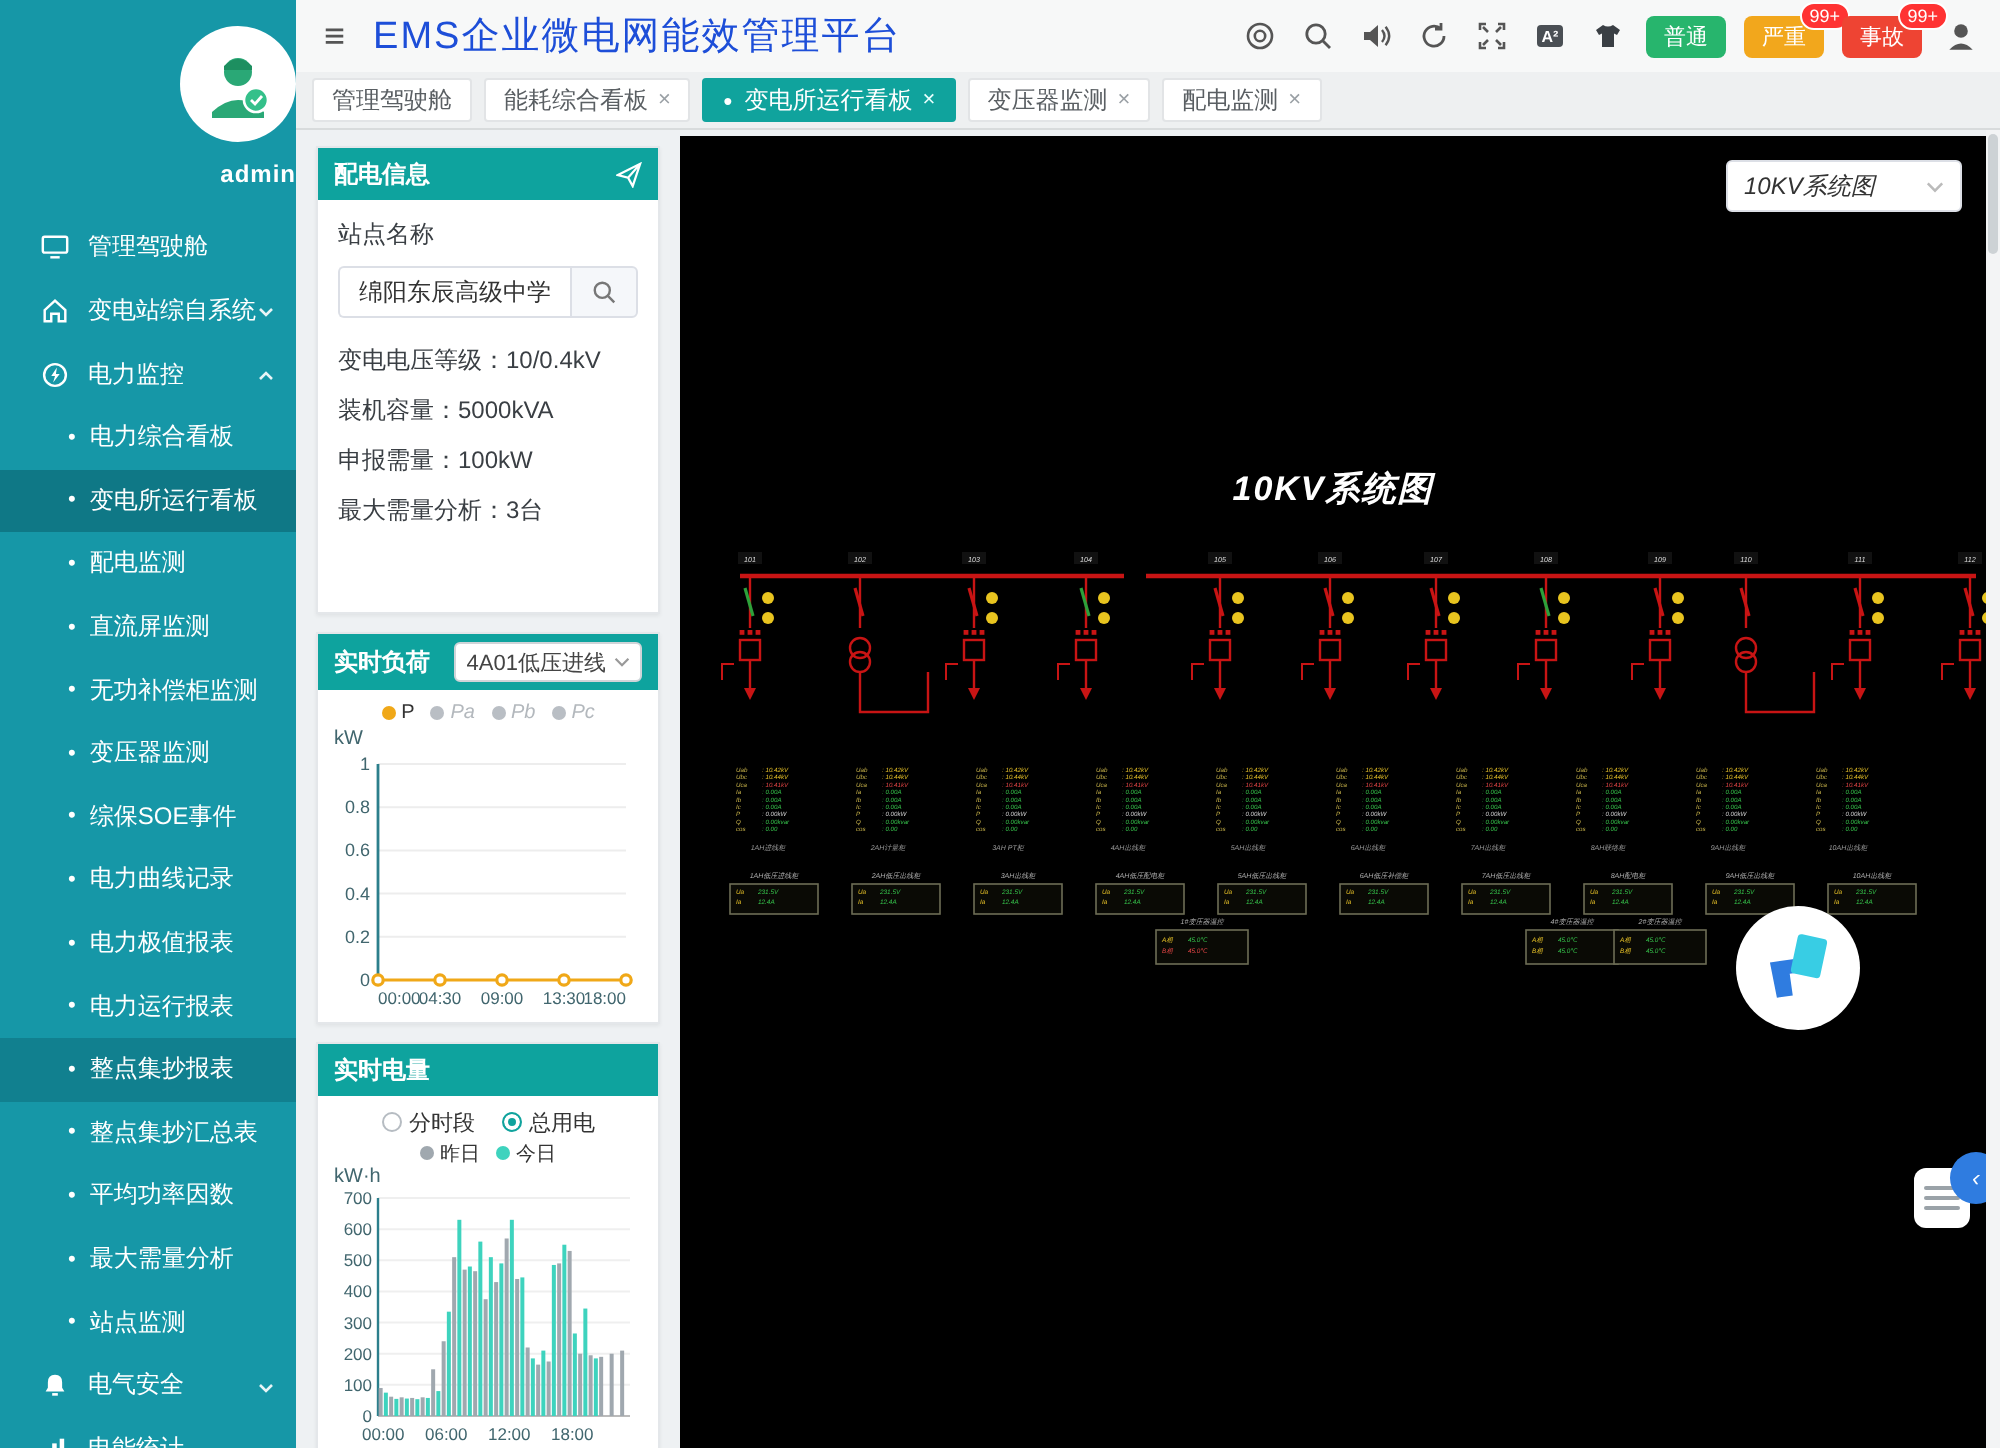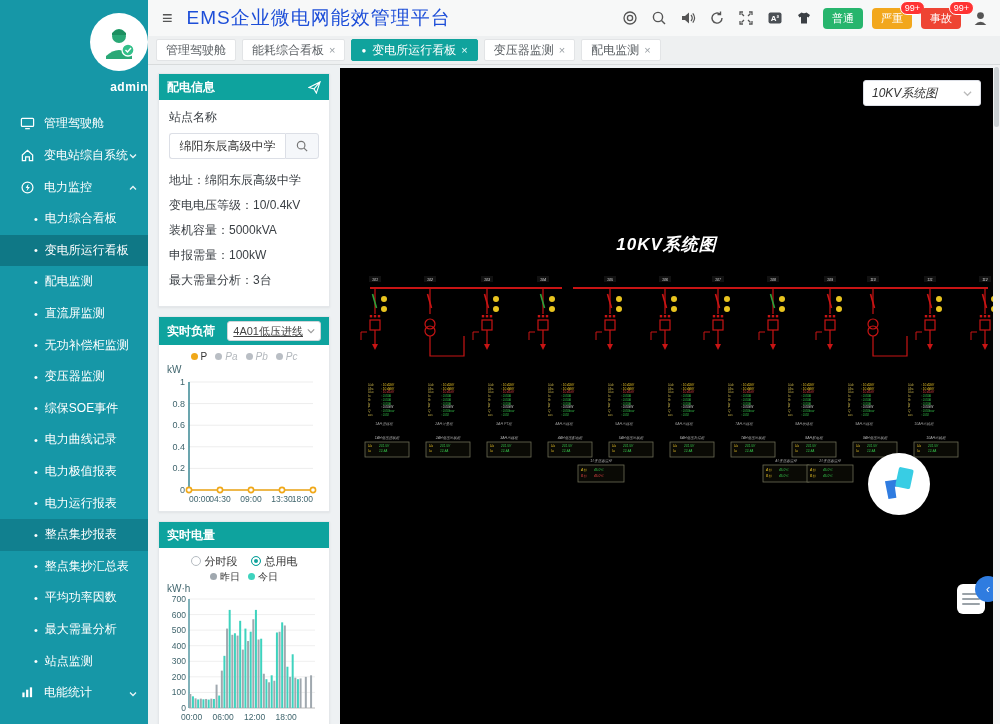--- a/index.html
+++ b/index.html
@@ -48,21 +48,21 @@
   
   .content { position:absolute; left:148px; top:65px; width:852px; height:659px; background:#eef1f3; }
   .left-col { position:absolute; left:10px; top:8px; width:172px; display:flex; flex-direction:column; gap:9px; }
   .panel { background:#fff; border:1px solid #e4e7ea; box-shadow:0 1px 2px rgba(0,0,0,.06); }
   .panel-head { background:#0ea39e; color:#fff; font-size:12px; font-weight:bold;
     display:flex; align-items:center; padding:0 8px; height:26px; }
   .panel-head .ph-right { margin-left:auto; display:flex; align-items:center; }
   .mini-select { background:#fff; border:1px solid #cfd4d8; border-radius:3px; height:20px;
     display:flex; align-items:center; gap:4px; padding:0 5px; color:#444; font-weight:normal;
     font-size:11px; max-width:96px; cursor:pointer; }
-  .mini-select .sel-txt { overflow:hidden; white-space:nowrap; max-width:76px;text-decoration:underline; }
+  .mini-select .sel-txt { overflow:hidden; white-space:nowrap; max-width:76px; }
   .info-body { padding:9px 10px 0; font-size:12px; color:#3a3f44; }
   .site-label { margin-bottom:7px; }
   .search-row { display:flex; margin-bottom:9px; }
   .search-row input { flex:1; min-width:0; height:26px; border:1px solid #dcdfe6; border-right:none;
     border-radius:3px 0 0 3px; font-size:12px; padding:0 6px; color:#333; text-align:center; outline:none; }
   .search-btn { width:34px; height:26px; background:#f5f7fa; border:1px solid #dcdfe6;
     border-radius:0 3px 3px 0; display:flex; align-items:center; justify-content:center; cursor:pointer; color:#666; }
   .info-field { line-height:25px; white-space:nowrap; overflow:hidden; }
   .chart-body { position:relative; padding:4px 4px 4px; }
   .legend-row { display:flex; align-items:center; justify-content:center; gap:8px; font-size:10px; color:#333; height:15px; }
@@ -198,20 +198,32 @@
           <span class="dot">•</span>
           <span>最大需量分析</span>
         </div>
         <div class="submenu-item">
           <span class="dot">•</span>
           <span>站点监测</span>
         </div>
         <div class="menu-item">
           <span class="mi-icon">
             <svg width="15" height="15" viewBox="0 0 15 16">
+              <path d="M7.5 2.5 q3.8 0 3.8 4 l0 3 1.2 2 H2.5 l1.2 -2 0 -3 q0 -4 3.8 -4 Z" fill="#fff"></path>
+              <line x1="6" y1="13" x2="9" y2="13" stroke="#fff" stroke-width="1.4"></line>
+            </svg>
+          </span>
+          <span class="mi-label">电气安全</span>
+          <span class="chev"><svg width="10" height="10" viewBox="0 0 10 10">
+              <path d="M2 3.5 L5 6.5 L8 3.5" fill="none" stroke="#fff" stroke-width="1.3"></path>
+            </svg></span>
+        </div>
+        <div class="menu-item">
+          <span class="mi-icon">
+            <svg width="15" height="15" viewBox="0 0 15 16">
               <rect x="2" y="8" width="2.4" height="5" fill="#fff"></rect>
               <rect x="6" y="5" width="2.4" height="8" fill="#fff"></rect>
               <rect x="10" y="2.5" width="2.4" height="10.5" fill="#fff"></rect>
             </svg>
           </span>
           <span class="mi-label">电能统计</span>
           <span class="chev"><svg width="10" height="10" viewBox="0 0 10 10">
               <path d="M2 3.5 L5 6.5 L8 3.5" fill="none" stroke="#fff" stroke-width="1.3"></path>
             </svg></span>
         </div>
@@ -313,21 +325,20 @@
           <div class="search-row">
             <input value="绵阳东辰高级中学" style="">
             <span class="search-btn">
               <svg width="12" height="12" viewBox="0 0 14 14">
                   <circle cx="6" cy="6" r="4.4" fill="none" stroke="#777" stroke-width="1.4"></circle>
                   <line x1="9.4" y1="9.4" x2="13" y2="13" stroke="#777" stroke-width="1.4"></line>
                 </svg>
             </span>
           </div>
           <div id="info-fields">
-              <div class="info-field"><span>地址：</span><span>绵阳东辰高级中学</span></div>
               <div class="info-field"><span>变电电压等级：</span><span>10/0.4kV</span></div>
               <div class="info-field"><span>装机容量：</span><span>5000kVA</span></div>
               <div class="info-field"><span>申报需量：</span><span>100kW</span></div>
               <div class="info-field"><span>最大需量分析：</span><span>3台</span></div>
             </div>
         </div>
       </div>
 
       <div class="panel" style="height:196px;">
         <div class="panel-head" style="height:28px;">

